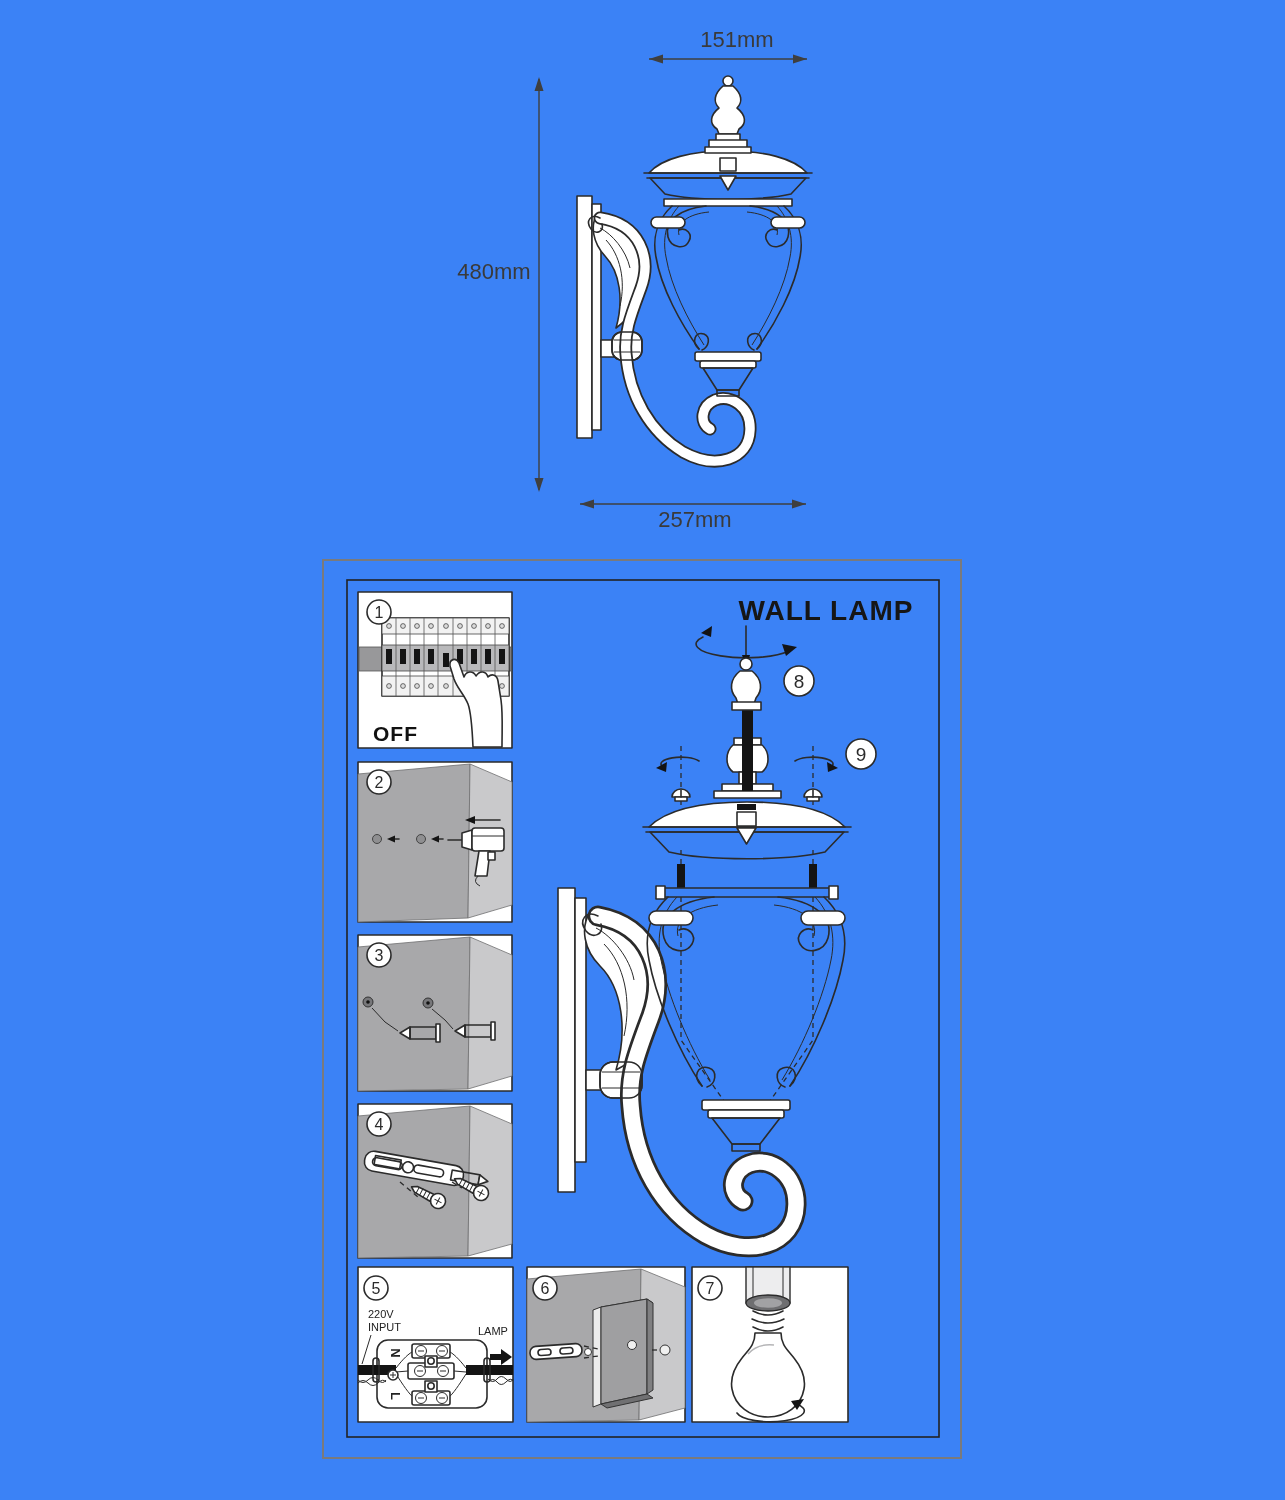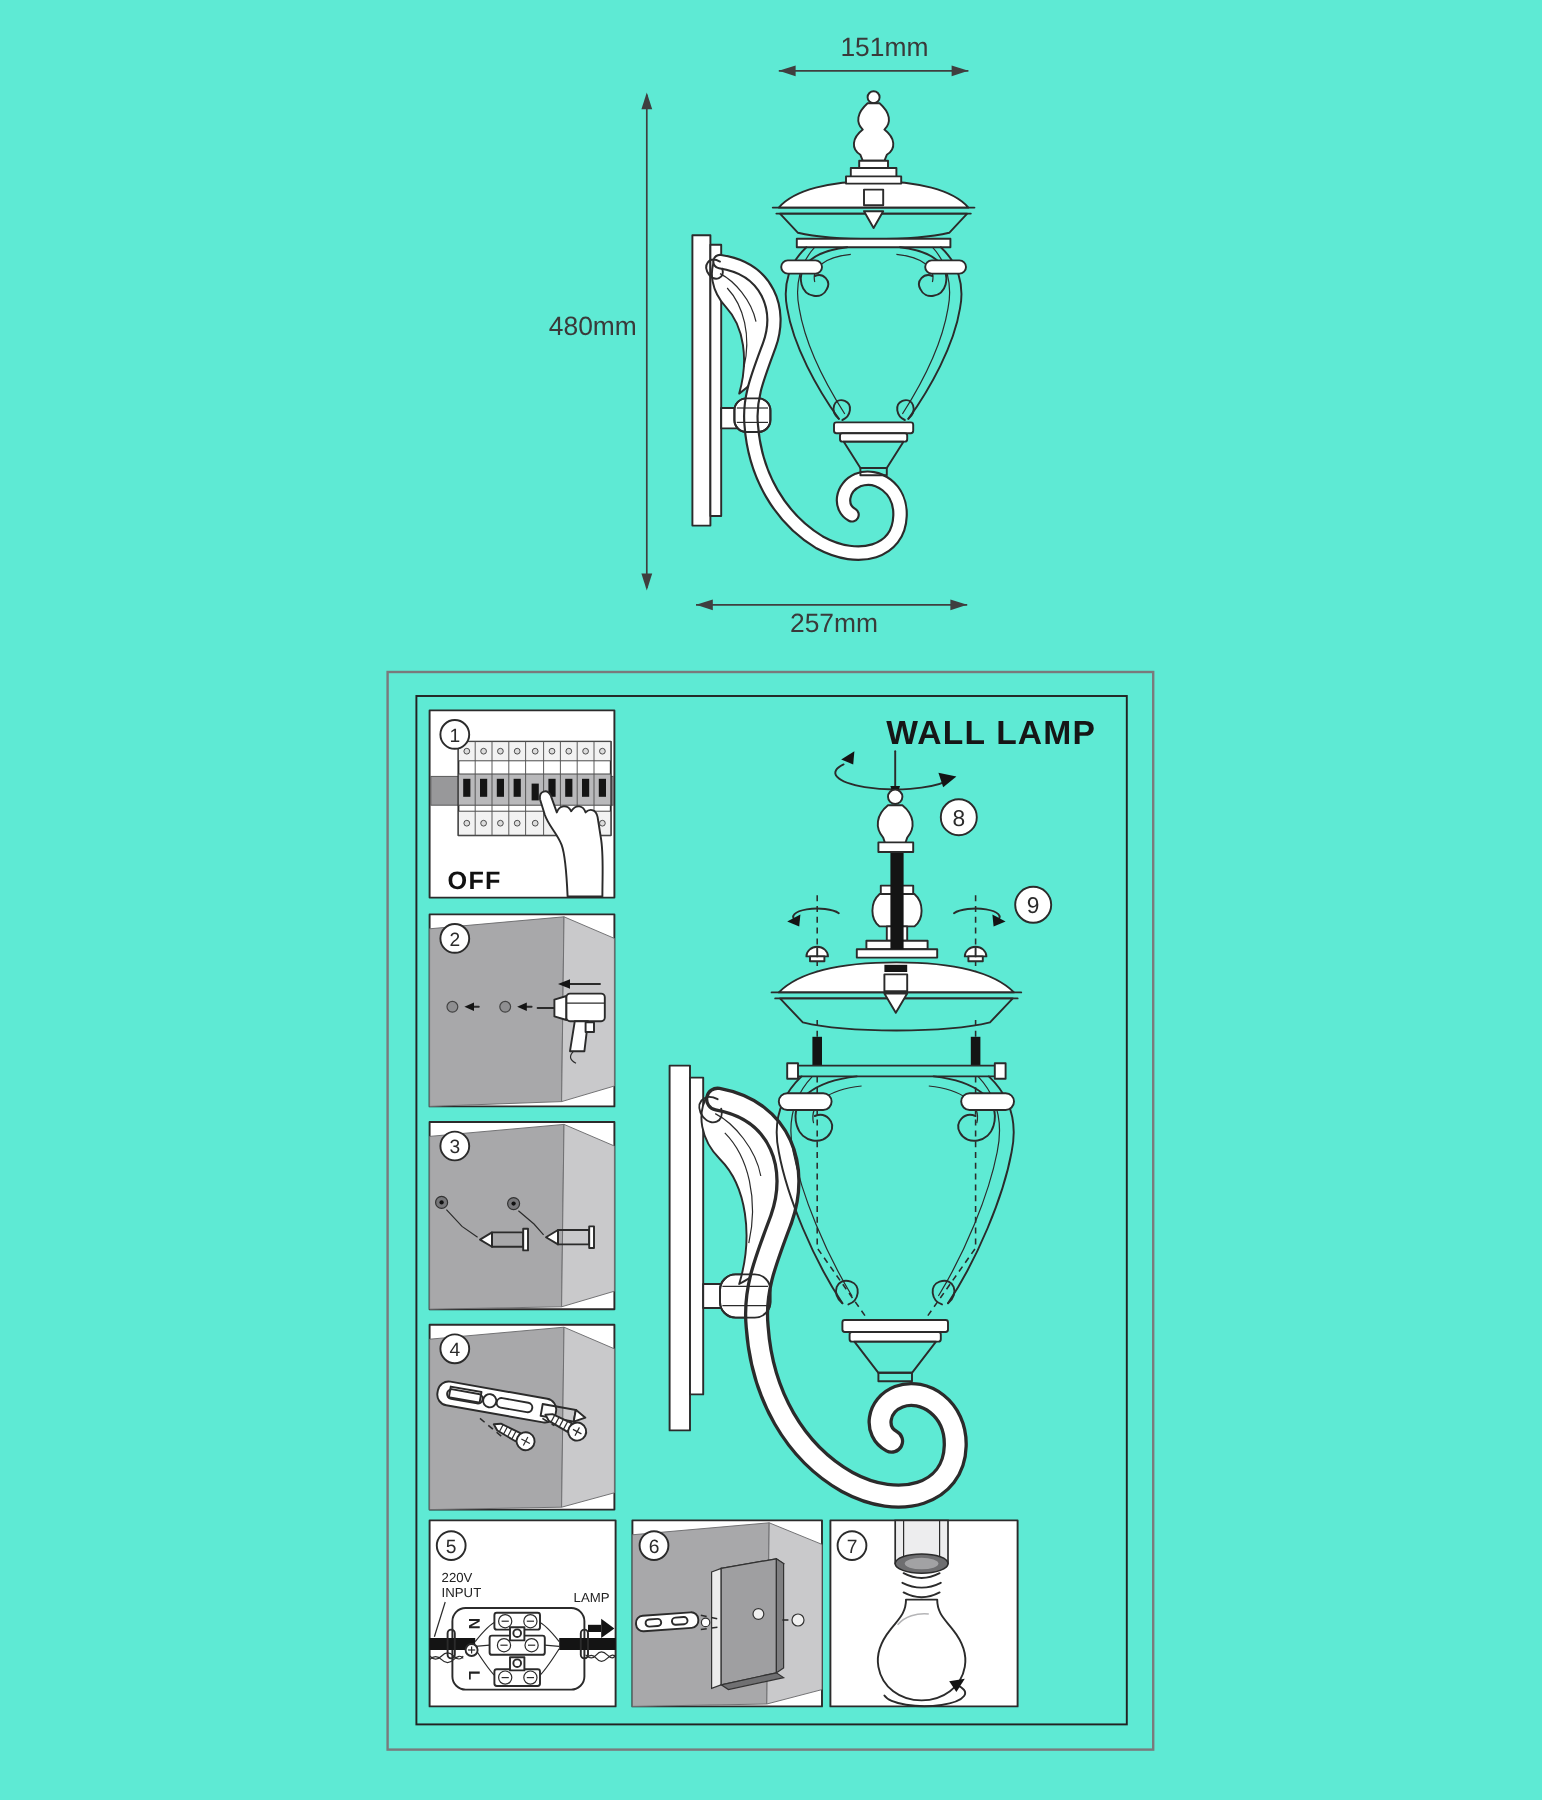--- a/index.html
+++ b/index.html
@@ -1,16 +1,16 @@
 <!DOCTYPE html>
 <html><head>
 <meta charset="utf-8">
 <style>
   html,body{margin:0;padding:0;background:#fff;}
-  #page{position:relative;width:1285px;height:1500px;background:#5eead4;overflow:hidden;
+  #page{position:relative;width:1285px;height:1500px;background:#3b82f6;overflow:hidden;
         font-family:"Liberation Sans", sans-serif;}
   svg{position:absolute;left:0;top:0;}
   svg text{font-family:"Liberation Sans", sans-serif;fill:#2e2e2e;}
   .ln{stroke:#2b2b2b;fill:none;stroke-width:1.6;stroke-linecap:round;stroke-linejoin:round;}
   .fw{fill:#ffffff;stroke:#2b2b2b;stroke-width:1.6;stroke-linejoin:round;}
   .dash{stroke:#2b2b2b;stroke-width:1.3;fill:none;stroke-dasharray:5 4;}
   .thin{stroke:#2b2b2b;stroke-width:1;fill:none;}
   .dim{stroke:#3f3f3f;stroke-width:1.4;fill:none;}
   .dimhead{fill:#3f3f3f;}
   .dimtxt{font-size:22px;fill:#3a3a3a;}

